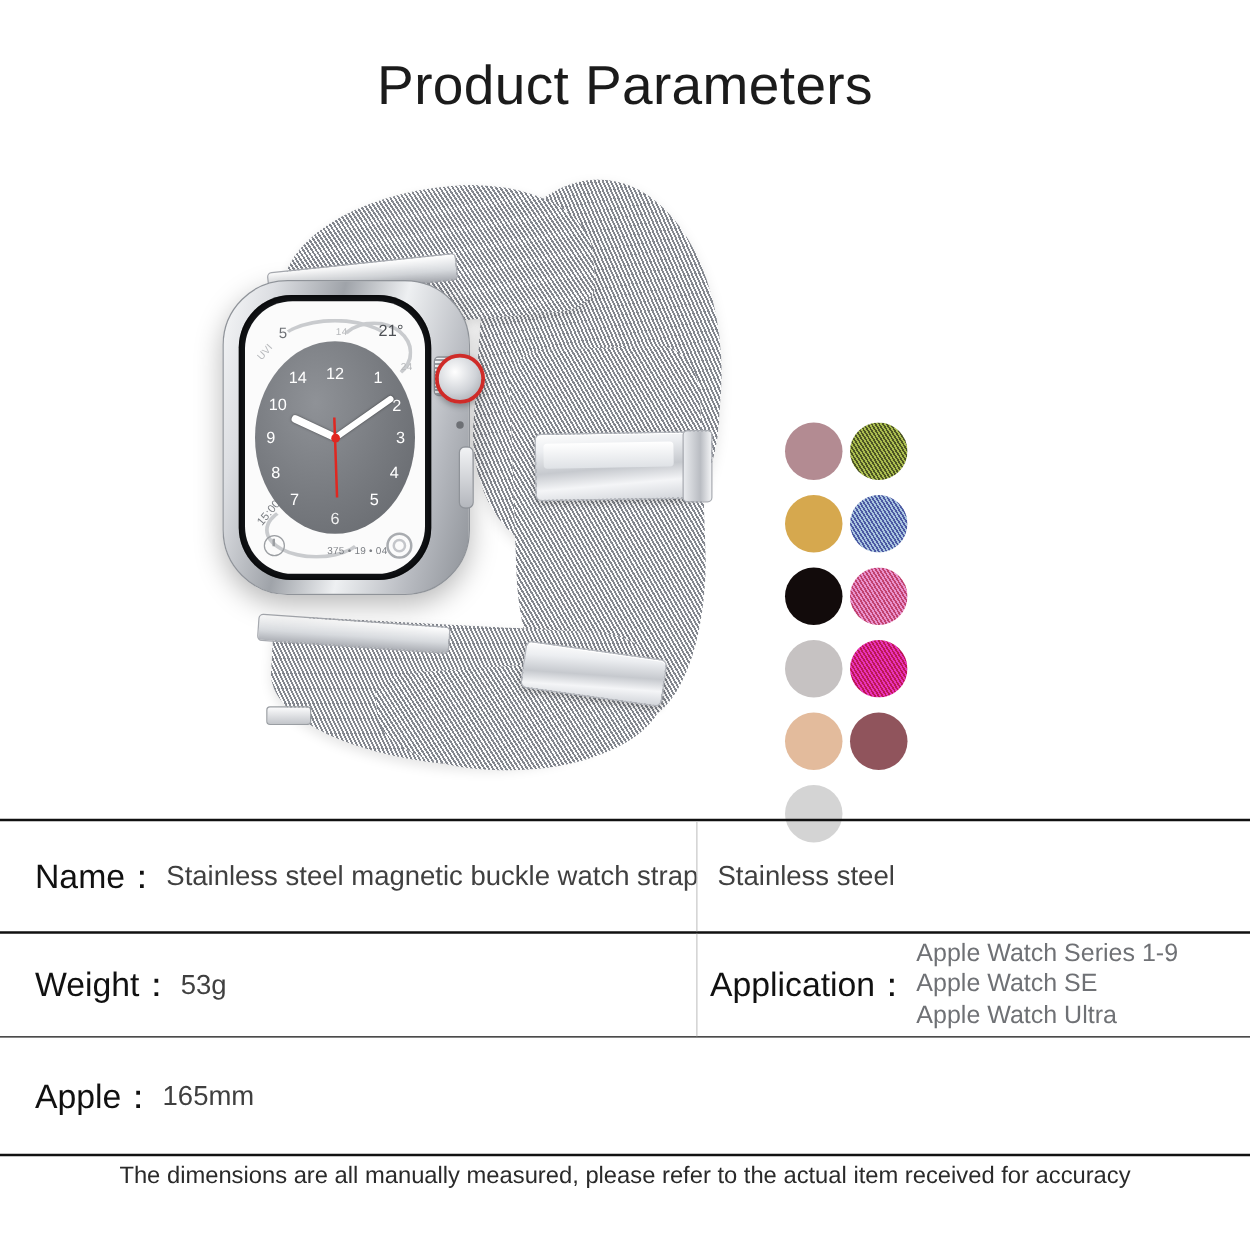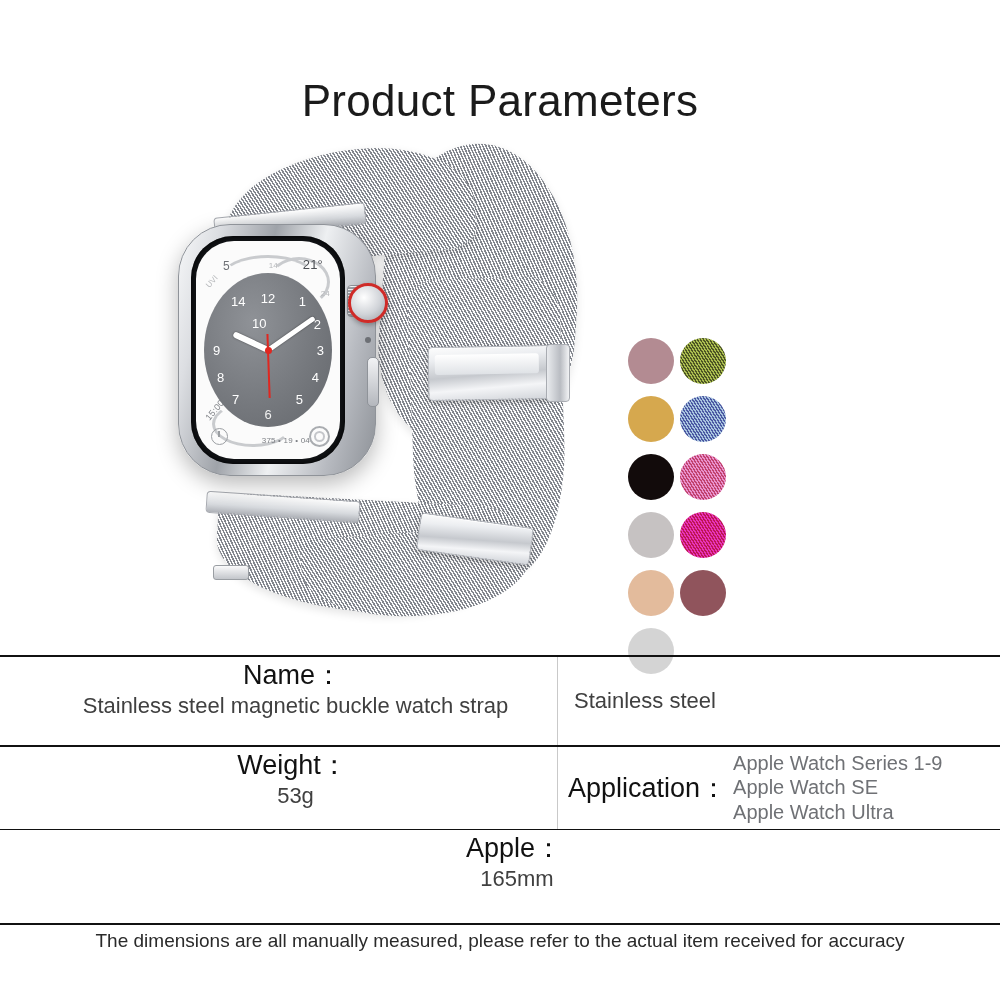--- a/index.html
+++ b/index.html
@@ -15,21 +15,20 @@
   .page{position:relative;width:1000px;height:1000px;}
 
   
   .title{
     position:absolute;left:0;top:44px;width:1000px;
     text-align:center;
     font-size:44px;
     font-weight:400;
     letter-spacing:0.3px;
     color:#1b1b1b;
-    margin-top:32px;
   }
 
   
   .hero{position:absolute;left:0;top:118px;width:1000px;height:530px;}
 
   
   .photo{position:absolute;left:150px;top:10px;width:460px;height:510px;}
 
   
   .band{
@@ -132,21 +131,21 @@
   .n12{left:50%;top:18px;transform:translateX(-50%);}
   .n3{right:8px;top:50%;transform:translateY(-50%);}
   .n6{left:50%;bottom:5px;transform:translateX(-50%);color:#f1f1f1;}
   .n9{left:9px;top:50%;transform:translateY(-50%);}
   .n1{right:26px;top:21px;}
   .n2{right:11px;top:44px;}
   .n4{right:13px;bottom:42px;}
   .n5{right:29px;bottom:20px;}
   .n7{left:28px;bottom:20px;}
   .n8{left:13px;bottom:42px;}
-  .n10{left:11px;top:43px;margin-left:37px;}
+  .n10{left:11px;top:43px;}
   .n11{left:27px;top:21px;}
   .hand{position:absolute;left:50%;top:50%;background:#fff;border-radius:3px;transform-origin:50% 100%;box-shadow:0 0 2px rgba(0,0,0,.5);}
   .hand-h{width:6px;height:38px;margin-left:-3px;margin-top:-38px;transform:rotate(-65deg);}
   .hand-m{width:5px;height:56px;margin-left:-2.5px;margin-top:-56px;transform:rotate(55deg);}
   .hand-s{position:absolute;left:50%;top:50%;width:2px;height:64px;margin-left:-1px;margin-top:-48px;background:#e02720;transform-origin:50% 75%;transform:rotate(178deg);}
   .pin{position:absolute;left:50%;top:50%;width:7px;height:7px;margin:-3.5px 0 0 -3.5px;border-radius:50%;background:#e02720;}
   .compl{position:absolute;color:#b6b8bb;font-size:8px;letter-spacing:.2px;}
   .c-uvi{left:9px;top:36px;transform:rotate(-48deg);}
   .c-uvnum{left:27px;top:18px;color:#6e7176;font-size:12px;}
   .c-temp{right:17px;top:16px;color:#4d5055;font-size:13px;}
@@ -202,21 +201,21 @@
     background-image:repeating-linear-gradient(58deg, rgba(255,255,255,.55) 0 1.3px, rgba(0,0,0,.30) 1.3px 2.6px);
     background-blend-mode:overlay;
   }
 
   
   .table{position:absolute;left:0;top:655px;width:1000px;}
   .rule{width:1000px;height:2px;background:#111;}
   .rule-thin{width:1000px;height:1.5px;background:#111;}
   .trow{position:relative;display:flex;}
   .cell{display:flex;align-items:center;box-sizing:border-box;}
-  .cell-left{width:557px;padding-left:28px;flex-direction:column;}
+  .cell-left{width:557px;padding-left:28px;}
   .cell-right{flex:1;padding-left:10px;border-left:1px solid #c9c9c9;}
   .lbl{
     font-size:27px;
     color:#111;
     white-space:nowrap;
     font-family:"Liberation Sans",sans-serif;
   }
   .val{
     font-size:22px;
     color:#404040;

